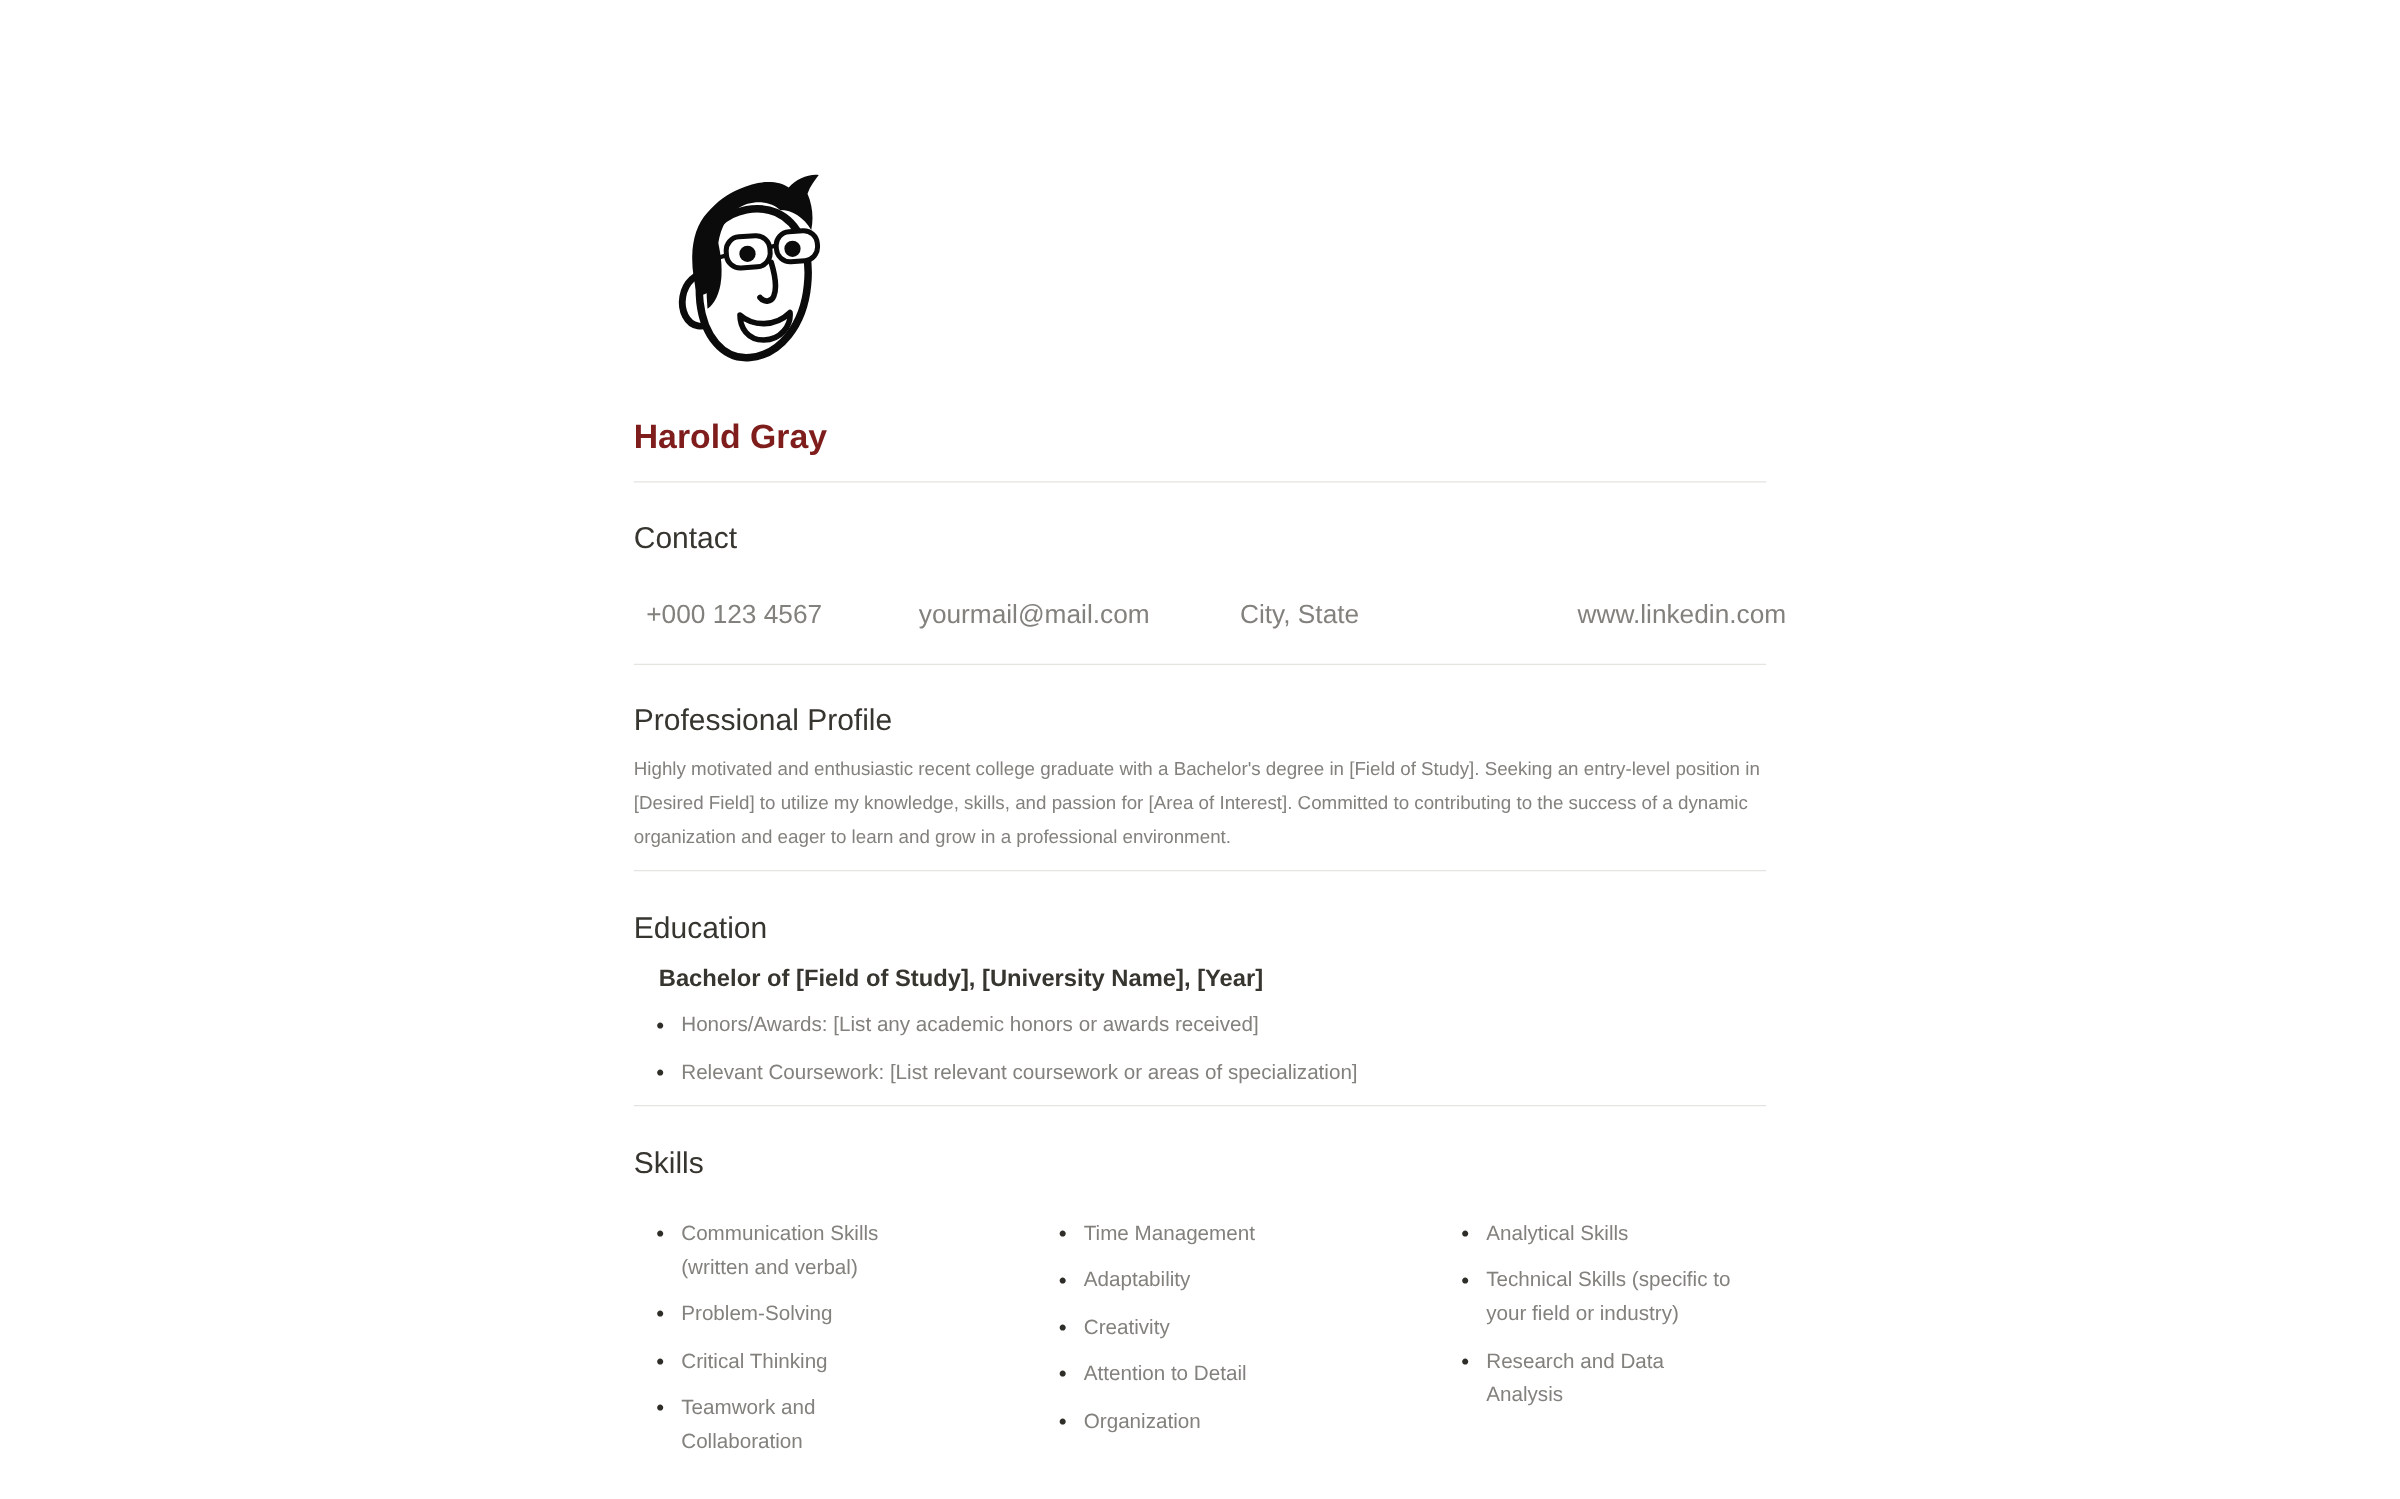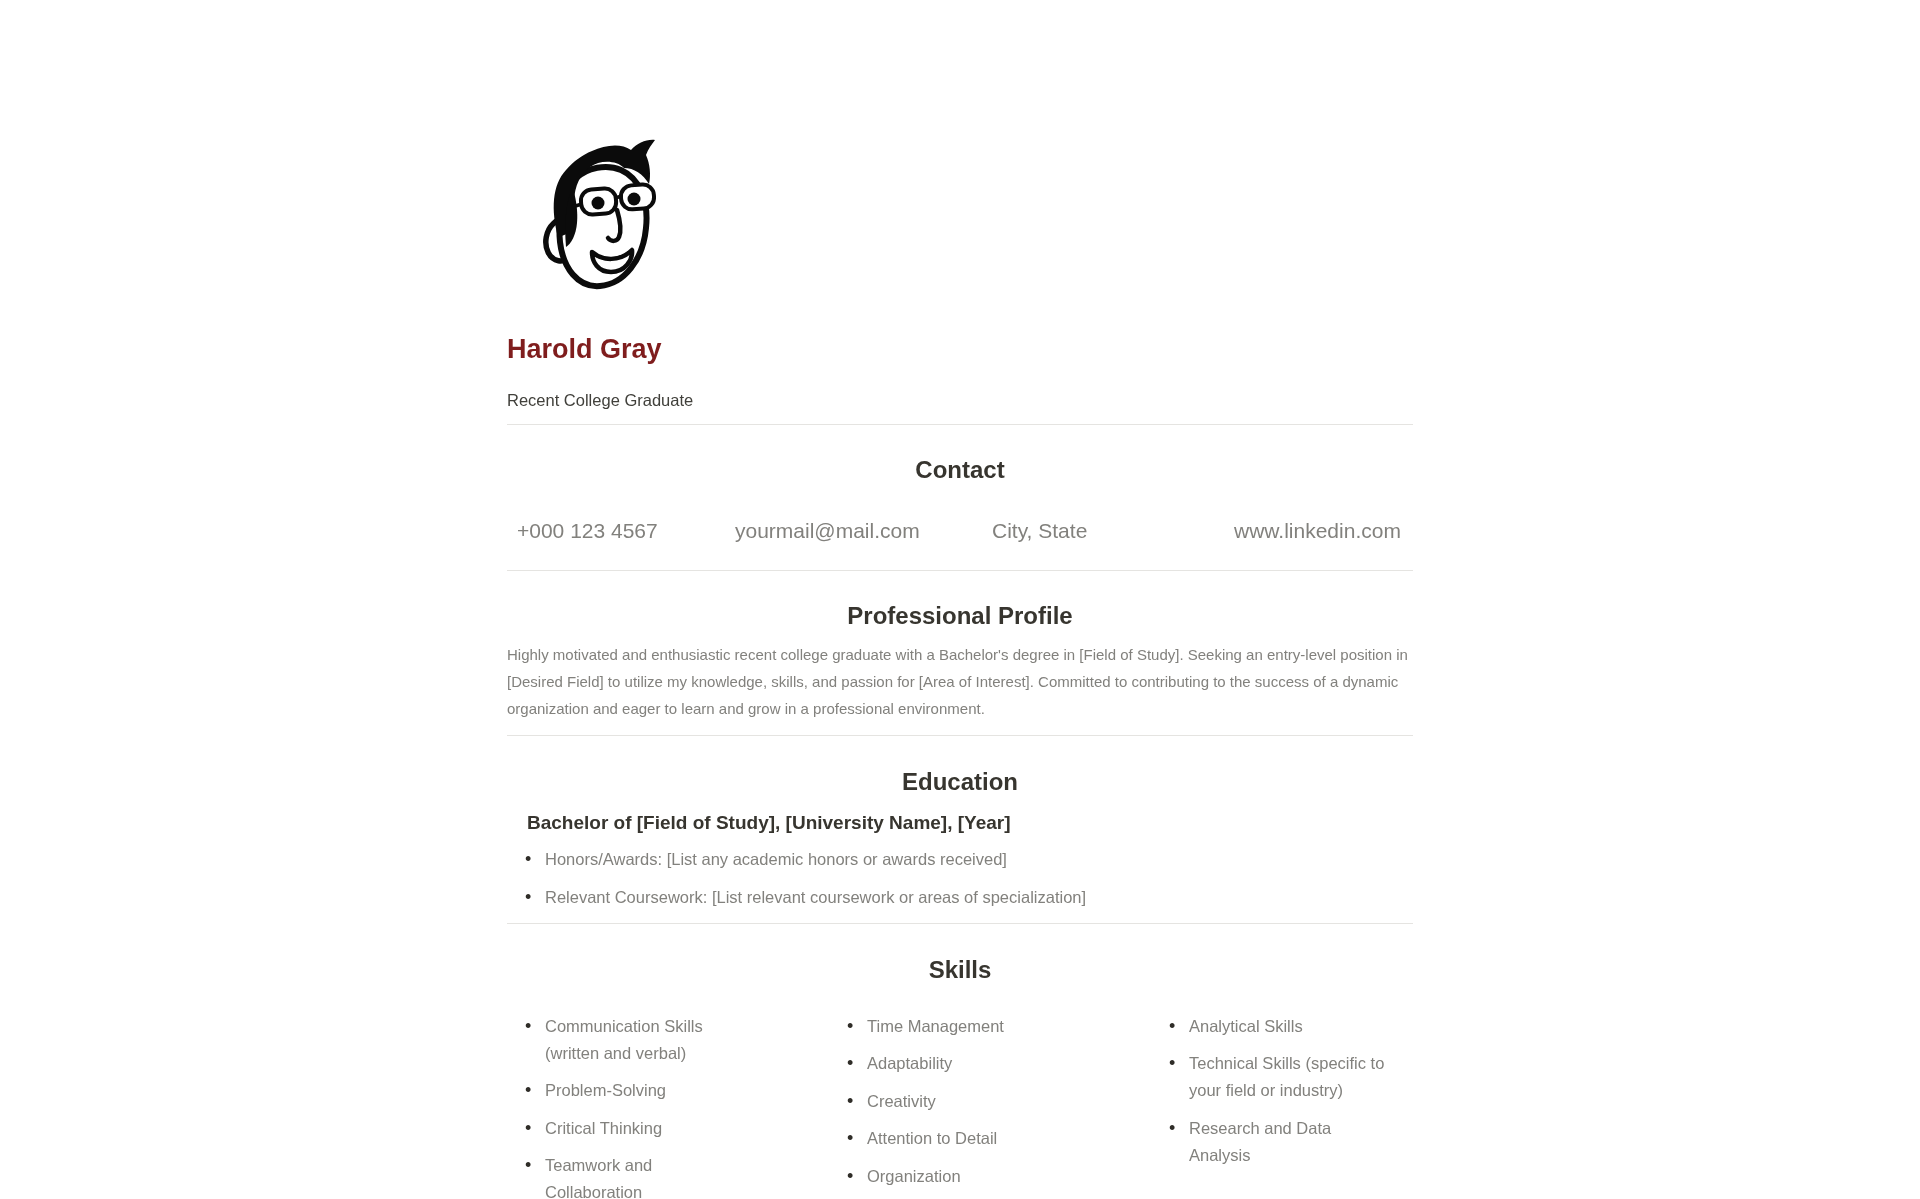--- a/index.html
+++ b/index.html
@@ -38,38 +38,37 @@
     border-top: 1px solid #e5e4e1;
     margin-top: 12px;
     height: 0;
   }
   hr.divider.after-row { margin-top: 26px; }
   hr.divider.after-para { margin-top: 13px; }
   h2.section-heading {
     margin-top: 30px;
     font-size: 24px;
     line-height: 30px;
-    font-weight: 700;
+    font-weight: 400;
     color: #37352f;
-    text-align: center;
   }
   h2.section-heading.tight { margin-top: 31px; }
   .contact-row {
     position: relative;
     margin-top: 32px;
     height: 27px;
     font-size: 21px;
     line-height: 27px;
     color: #82817d;
   }
   .contact-row span { position: absolute; top: 0; white-space: nowrap; }
   .contact-row .c0 { left: 10px; }
   .contact-row .c1 { left: 228px; }
   .contact-row .c2 { left: 485px; }
-  .contact-row .c3 { left: 727px; }
+  .contact-row .c3 { left: 755px; }
   p.body-text {
     margin-top: 10px;
     font-size: 15px;
     line-height: 27px;
     color: #82817d;
   }
   p.degree {
     margin-top: 12px;
     font-size: 19px;
     line-height: 27px;
@@ -127,21 +126,20 @@
     <circle cx="77" cy="69" r="6.5" fill="#0b0b0b"></circle>
     <circle cx="113" cy="65" r="6.5" fill="#0b0b0b"></circle>
 
     <path d="M96 76 C99 86 101 96 98 103 C96 108 90 108 87 104" stroke="#0b0b0b" stroke-width="4.5" fill="none" stroke-linecap="round"></path>
 
     <path d="M71 118 C81 127 99 128 111 116 C112 126 104 138 90 138 C77 138 71 128 71 118 Z" fill="#ffffff" stroke="#0b0b0b" stroke-width="4.5" stroke-linejoin="round"></path>
     <path d="M74 121 C85 127 100 126 108 118" stroke="#0b0b0b" stroke-width="3" fill="none"></path>
   </svg>
 
   <h1 class="page-title">Harold Gray</h1>
-  <p class="subtitle">Recent College Graduate</p>
 
   <hr class="divider">
 
   <section>
     <h2 class="section-heading">Contact</h2>
     <div class="contact-row">
       <span class="c0">+000 123 4567</span>
       <span class="c1">yourmail@mail.com</span>
       <span class="c2">City, State</span>
       <span class="c3">www.linkedin.com</span>

